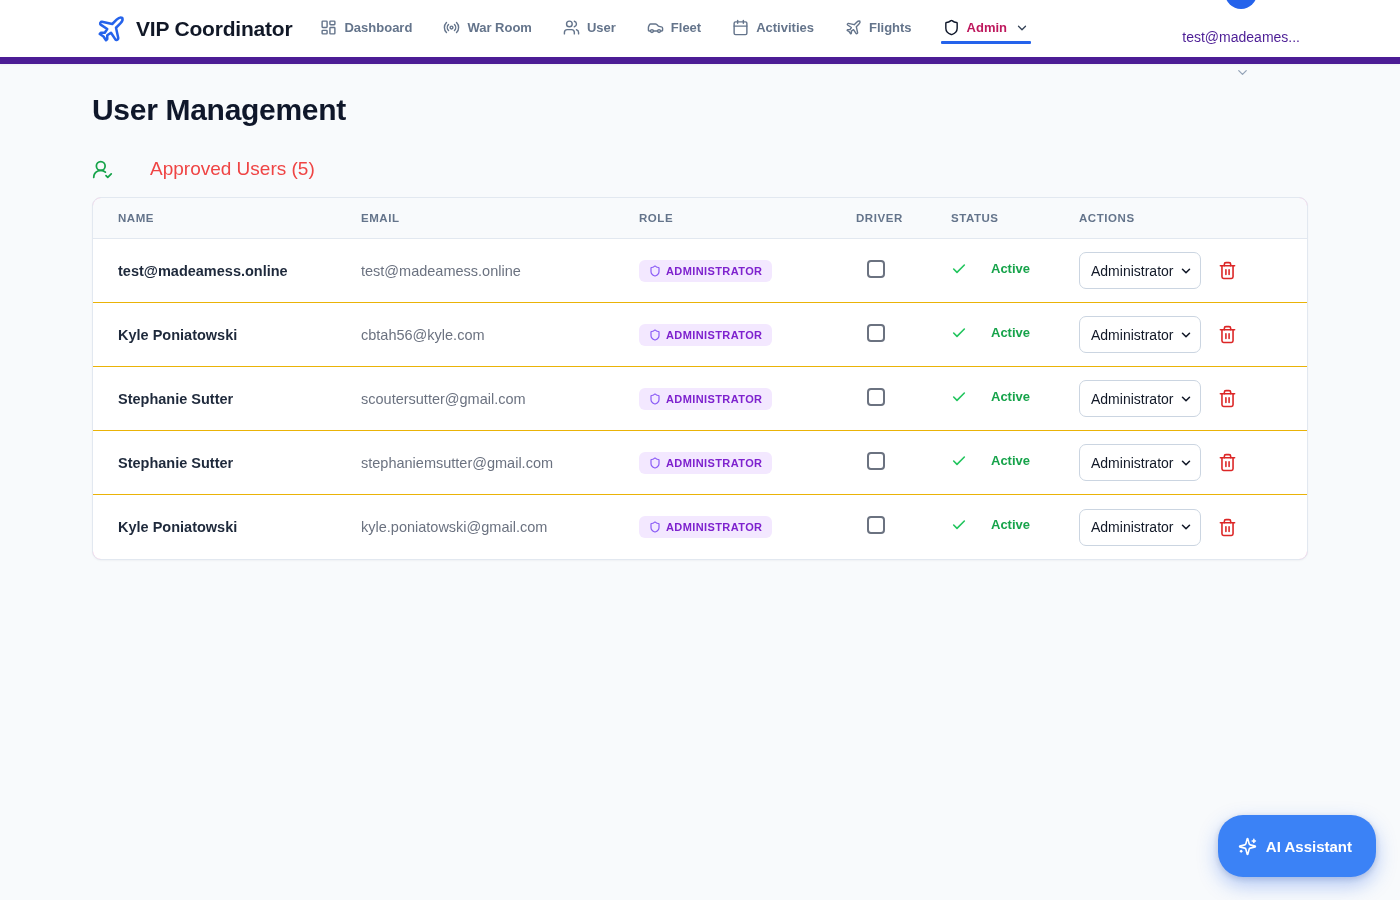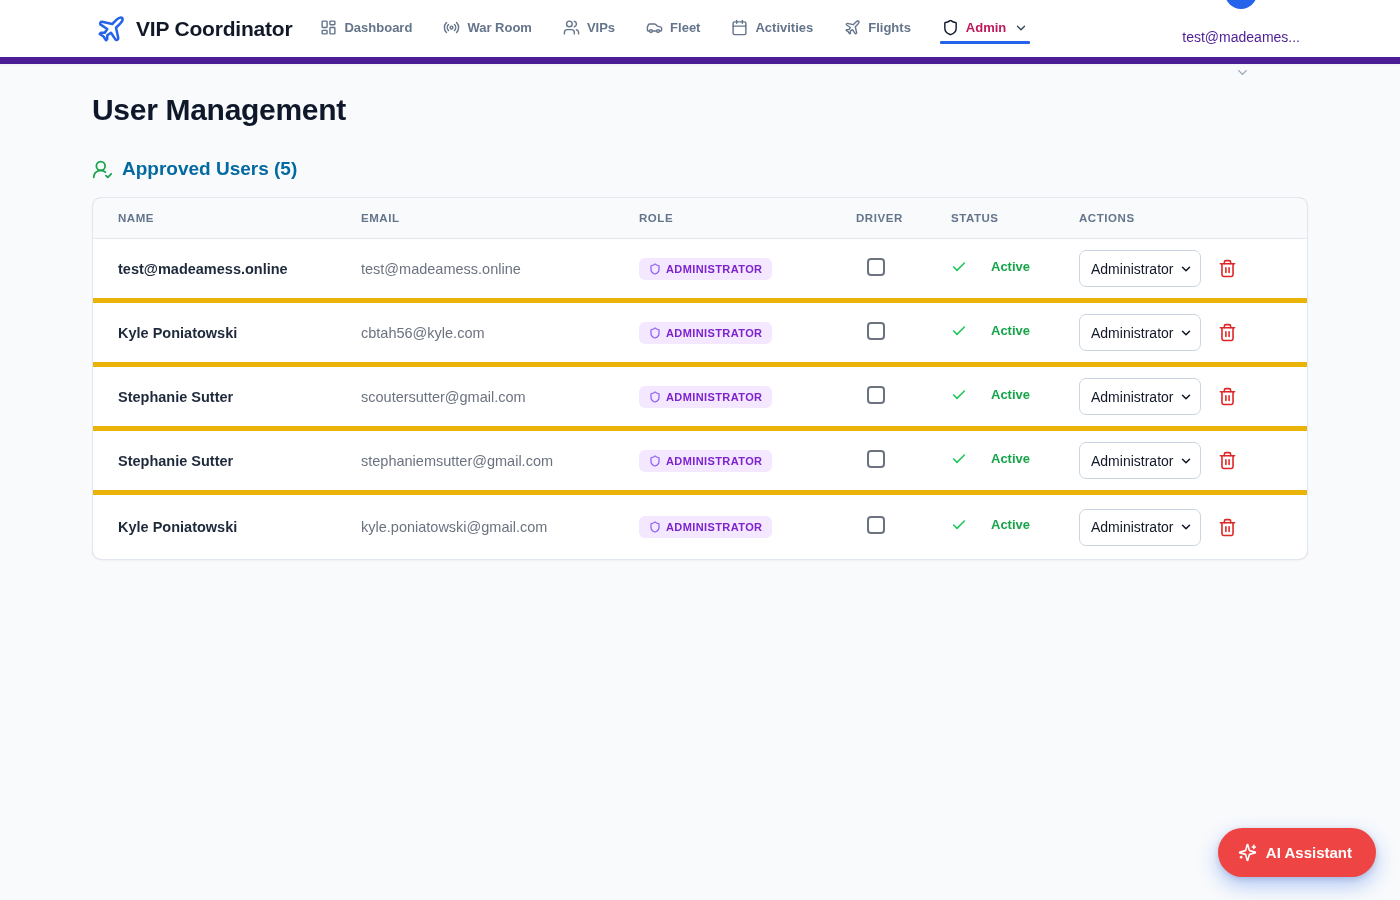--- a/index.html
+++ b/index.html
@@ -49,21 +49,21 @@
   }
   .user-email { font-size: 14px; font-weight: 400; color: #4c1d95; }
   .user-chev { color: #94a3b8; margin-left: 3px; }
 
   
   .main { padding: 29px 92px 11px; }
   .page-title { font-size: 30px; font-weight: 800; color: #0f172a; letter-spacing: -0.3px; }
 
   .section-head { display: flex; align-items: center; gap: 9px; margin-top: 31px; }
   .section-head .sec-ico { color: #16a34a; }
-  .section-title { font-size: 19px; font-weight: 700; color: #0369a1; }
+  .section-title { font-size: 19px; font-weight: 400; color: #ef4444; margin-left: 28px; }
 
   
   .table-card {
     margin-top: 17px;
     background: #f9a8d4;
     border: 1px solid #e2e8f0;
     border-radius: 9px;
     box-shadow: 0 1px 2px rgba(15,23,42,.04);
     overflow: hidden;
   }
@@ -75,21 +75,21 @@
   }
   .thead {
     height: 41px;
     background: #f8fafc;
     border-bottom: 1px solid #e2e8f0;
   }
   .th {
     font-size: 11.5px; font-weight: 700; color: #64748b;
     letter-spacing: 0.55px; text-transform: uppercase;
   }
-  .trow { height: 64px; border-bottom: 5px solid #eab308; background: #fff; }
+  .trow { height: 64px; border-bottom: 1px solid #eab308; background: #fff; }
   .trow:last-child { border-bottom: none; }
 
   .cell-name { font-size: 14.5px; font-weight: 700; color: #1e293b; }
   .cell-email { font-size: 14.5px; color: #6b7280; }
 
   .badge {
     display: inline-flex; align-items: center; gap: 5px;
     background: #f3e8ff; color: #7e22ce;
     font-size: 11px; font-weight: 700; letter-spacing: 0.4px;
     padding: 5px 10px; border-radius: 6px;
@@ -119,23 +119,23 @@
   }
   .select-chev {
     position: absolute; right: 8px; top: 50%; transform: translateY(-50%);
     color: #111827; pointer-events: none;
   }
   .trash-btn { background: none; border: none; cursor: pointer; color: #dc2626; padding: 0; height: 20px; }
 
   
   .ai-btn {
     position: fixed; right: 24px; bottom: 23px;
-    height: 49px; padding: 0 24px 0 20px;
+    height: 62px; padding: 0 24px 0 20px;
     display: flex; align-items: center; gap: 9px;
-    background: #ef4444; color: #fff;
+    background: #3b82f6; color: #fff;
     border: none; border-radius: 25px;
     font-family: "Liberation Sans", sans-serif;
     font-size: 15px; font-weight: 700;
     box-shadow: 0 8px 20px rgba(37,99,235,.35), 0 2px 6px rgba(15,23,42,.15);
     cursor: pointer;
   }
 </style>
 </head>
 <body>
 
@@ -175,21 +175,21 @@
     </div>
     <div class="nav-item">
       <span class="nav-ico">
         <svg width="17" height="17" viewBox="0 0 24 24" fill="none" stroke="currentColor" stroke-width="2" stroke-linecap="round" stroke-linejoin="round">
             <path d="M16 21v-2a4 4 0 0 0-4-4H6a4 4 0 0 0-4 4v2"></path>
             <circle cx="9" cy="7" r="4"></circle>
             <path d="M22 21v-2a4 4 0 0 0-3-3.87"></path>
             <path d="M16 3.13a4 4 0 0 1 0 7.75"></path>
           </svg>
       </span>
-      <span>VIPs</span>
+      <span>User</span>
     </div>
     <div class="nav-item">
       <span class="nav-ico">
         <svg width="17" height="17" viewBox="0 0 24 24" fill="none" stroke="currentColor" stroke-width="2" stroke-linecap="round" stroke-linejoin="round">
             <path d="M19 17h2c.6 0 1-.4 1-1v-3c0-.9-.7-1.7-1.5-1.9C18.7 10.6 16 10 16 10s-1.3-1.4-2.2-2.3c-.5-.4-1.1-.7-1.8-.7H5c-.6 0-1.1.4-1.4.9l-1.4 2.9A3.7 3.7 0 0 0 2 12v4c0 .6.4 1 1 1h2"></path>
             <circle cx="7" cy="17" r="2"></circle>
             <path d="M9 17h6"></path>
             <circle cx="17" cy="17" r="2"></circle>
           </svg>
       </span>

